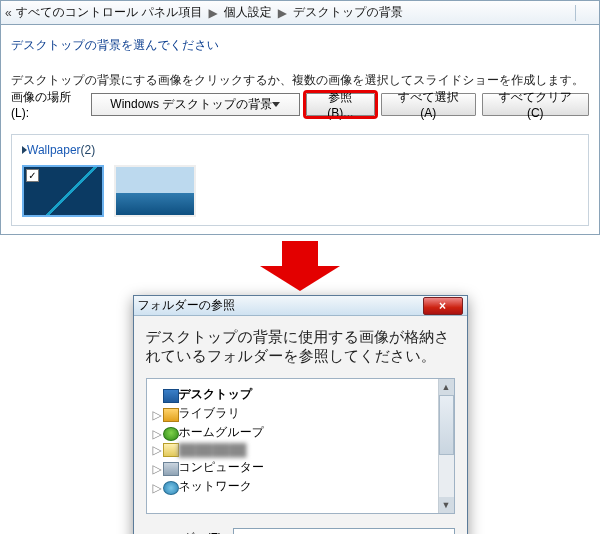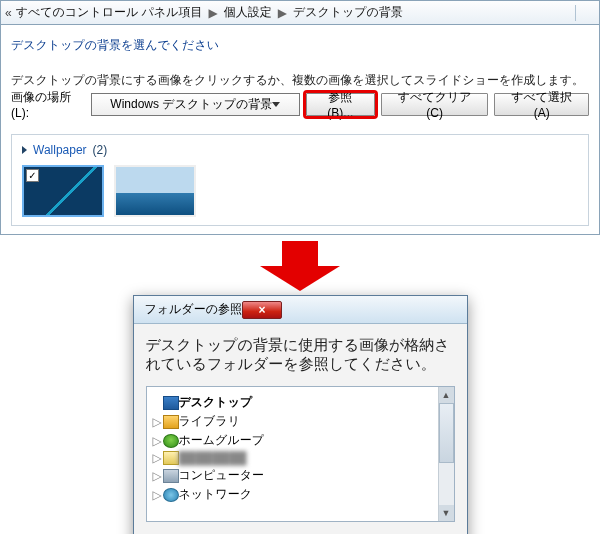--- a/index.html
+++ b/index.html
@@ -14,40 +14,40 @@
 .addr .search{border-left:1px solid #8aa3b8;height:100%;display:flex;align-items:center;padding:0 6px;color:#888}
 .body1{padding:12px 10px 8px}
 .title{color:#0a3d8f;margin-bottom:18px}
 .desc{color:#222;}
 .locrow{display:flex;align-items:center;gap:6px}
 .select{display:flex;align-items:center;justify-content:center;width:220px;height:23px;border:1px solid #777;background:linear-gradient(#fff,#eee);padding:0 6px}
 .select .caret{border-left:4px solid transparent;border-right:4px solid transparent;border-top:5px solid #333}
 .btn{height:23px;border:1px solid #888;border-radius:1px;background:linear-gradient(#fefefe,#e0e0e0);padding:0 10px;display:inline-flex;align-items:center;cursor:pointer}
 .btn-hl{outline:3px solid #e60000;outline-offset:0}
 .gallery{margin-top:14px;border:1px solid #c8d3dd;background:#fff;padding:8px 10px}
-.ghdr{display:flex;align-items:center;color:#246;gap:6px;margin-bottom:8px}
+.ghdr{display:flex;align-items:center;color:#246;margin-bottom:8px}
 .ghdr .tri{border-top:4px solid transparent;border-bottom:4px solid transparent;border-left:5px solid #246}
 .ghdr a{color:#1a5ab5;text-decoration:none}
 .thumbs{display:flex;gap:10px}
 .thumb{position:relative;width:82px;height:52px;border:2px solid #eee}
 .thumb.sel{border-color:#6cb2ef}
 .thumb-img1{width:100%;height:100%;background:linear-gradient(135deg,#0b3a63 0%,#0b3a63 55%,#19a0c8 55%,#19a0c8 58%,#0b3a63 58%)}
 .thumb-img2{width:100%;height:100%;background:linear-gradient(#bcd9ee 0%,#bcd9ee 55%,#2f7aae 55%,#0e4f80 100%)}
 .chk{position:absolute;top:2px;left:2px;width:13px;height:13px;background:#fff;border:1px solid #777;font-size:10px;text-align:center;line-height:11px}
 .arrow{display:block;margin:6px auto 4px;width:80px;height:50px;position:relative}
 .arrow .shaft{position:absolute;left:22px;top:0;width:36px;height:25px;background:#e30000}
 .arrow .head{position:absolute;left:0;top:25px;width:0;height:0;border-left:40px solid transparent;border-right:40px solid transparent;border-top:25px solid #e30000}
 .dialog{width:335px;margin:0 auto;border:1px solid #5b7b99;box-shadow:0 4px 14px rgba(0,0,0,.4);background:#f3f3f3}
-.dlg-title{height:28px;background:linear-gradient(#f2f7fb,#cfe2f1);display:flex;align-items:center;padding:0 11px;border-bottom:1px solid #9fb8cc}
+.dlg-title{height:20px;background:linear-gradient(#f2f7fb,#cfe2f1);display:flex;align-items:center;padding:0 4px;justify-content:space-between;border-bottom:1px solid #9fb8cc}
 .closex{width:40px;height:18px;background:linear-gradient(#e88,#c21 60%,#a11);border:1px solid #7a2020;border-radius:2px;color:#fff;text-align:center;font-weight:bold;line-height:16px}
 .dlg-body{padding:12px}
 .dlg-msg{color:#222;margin-bottom:12px;font-size:15px}
 .tree{border:1px solid #9fb2c4;background:#fff;height:136px;overflow:hidden;position:relative}
 .tree ul{list-style:none;padding:6px 0}
-.tree li{display:flex;align-items:center;padding:1px 6px;gap:0}
+.tree li{display:flex;align-items:flex-end;padding:1px 6px;gap:0}
 .tree .ar{width:10px;color:#888}
 .tree .ic{width:16px;height:14px}
 .ic-desktop{background:linear-gradient(#3a7fc8,#1f5a9c);border:1px solid #154a85}
 .ic-lib{background:linear-gradient(#ffd36b,#e2a21e);border:1px solid #b27f14}
 .ic-home{background:radial-gradient(circle at 50% 40%,#7fd24a,#2f8a18);border:1px solid #2b7715;border-radius:50%}
 .ic-user{background:linear-gradient(#fff0b0,#e2c95b);border:1px solid #b89e2a}
 .ic-comp{background:linear-gradient(#c9d4df,#8fa3b5);border:1px solid #6c8397}
 .ic-net{background:radial-gradient(circle at 50% 50%,#7cc7e8,#2b82b3);border:1px solid #276e95;border-radius:50%}
 .tree .pix{filter:blur(2px);color:#888}
 .vsb{position:absolute;right:0;top:0;bottom:0;width:16px;background:#e9edf1;border-left:1px solid #c4cdd5}
@@ -74,22 +74,22 @@
   <div class="body1">
     <div class="title">デスクトップの背景を選んでください</div>
     <div class="desc">デスクトップの背景にする画像をクリックするか、複数の画像を選択してスライドショーを作成します。</div>
     <div class="locrow">
       <span>画像の場所(L):</span>
       <div class="select">
         <span>Windows デスクトップの背景</span>
         <span class="caret"></span>
       </div>
       <button class="btn btn-hl">参照(B)...</button>
+      <button class="btn">すべて選択(A)</button>
       <button class="btn">すべてクリア(C)</button>
-      <button class="btn">すべて選択(A)</button>
     </div>
     <div class="gallery">
       <div class="ghdr">
         <span class="tri"></span>
         <a>Wallpaper</a>
         <span>(2)</span>
       </div>
       <div class="thumbs">
         <div class="thumb sel">
           <div class="thumb-img1"></div>

